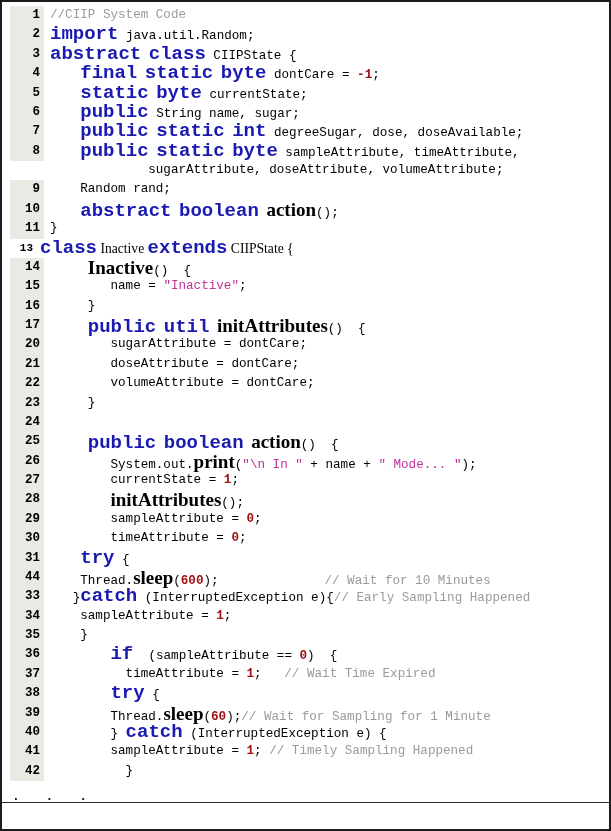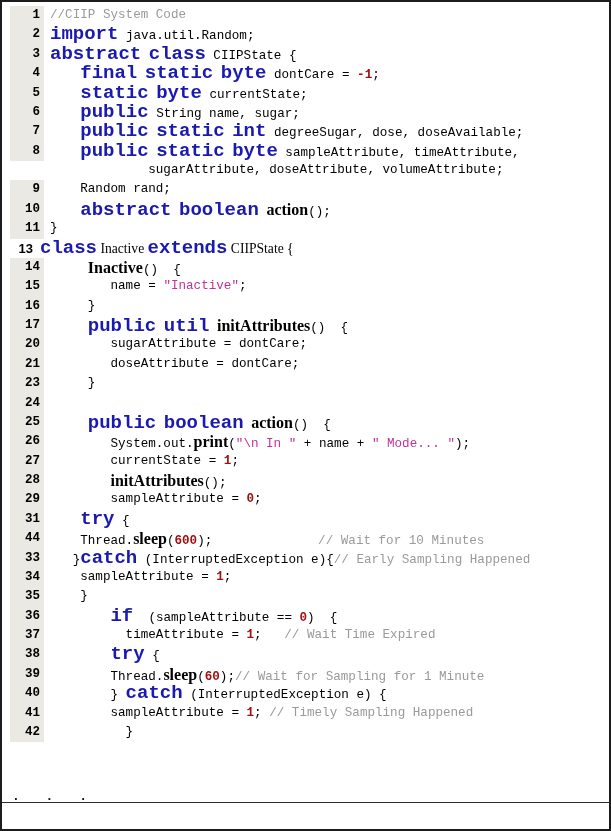--- a/index.html
+++ b/index.html
@@ -36,34 +36,34 @@
     color:#000000;
     font-family:"Liberation Mono","DejaVu Sans Mono",monospace;
     font-size:12.5px;
     font-weight:bold;
     letter-spacing:0px;
   }
   
   .row.cont .gutter{background:transparent;}
   
   .row.flush .gutter{background:transparent;margin-left:4px;flex:0 0 30px;padding-right:3px;
-      font-family:Liberation Sans, sans-serif;font-size:13px;}
+      font-family:Liberation Mono, monospace;font-size:11px;}
   .code{
     flex:1 1 auto;
     box-sizing:border-box;
     padding-left:6px;
     font-family:"Liberation Mono","DejaVu Sans Mono",monospace;
     font-size:12.6px;
     color:#000000;
     white-space:pre;
   }
   .row.flush .code{padding-left:4px;}
   
   .kw{color:#1a1ab0;font-weight:bold;font-family:Liberation Mono, monospace;font-size:19px;}
-  .id{color:#000000;font-weight:bold;font-family:"Liberation Serif","DejaVu Serif",serif;font-size:16px;}
+  .id{color:#000000;font-weight:bold;font-family:"Liberation Serif","DejaVu Serif",serif;font-size:19px;}
   .str{color:#c0329b;}
   .num{color:#a01010;font-weight:bold;}
   .cmt{color:#9a9a9a;}
   .pl{color:#000000;}
   .sf{font-family:"Liberation Serif","DejaVu Serif",serif;font-size:13.6px;}
   
   #tail{
     position:absolute;left:0;right:0;bottom:0;
     height:26px;
     border-top:1px solid #2b2b2b;
@@ -94,27 +94,29 @@
       <div class="row"><div class="gutter">9</div><div class="code"><span class="pl">    Random rand;</span></div></div>
       <div class="row"><div class="gutter">10</div><div class="code"><span class="pl">    </span><span class="kw">abstract</span><span class="pl"> </span><span class="kw">boolean</span><span class="pl"> </span><span class="id">action</span><span class="pl">();</span></div></div>
       <div class="row"><div class="gutter">11</div><div class="code"><span class="pl">}</span></div></div>
       <div class="row flush"><div class="gutter">13</div><div class="code"><span class="kw">class</span><span class="sf"> </span><span class="sf">Inactive</span><span class="sf"> </span><span class="kw">extends</span><span class="sf"> </span><span class="sf">CIIPState {</span></div></div>
       <div class="row"><div class="gutter">14</div><div class="code"><span class="pl">     </span><span class="id">Inactive</span><span class="pl">()  {</span></div></div>
       <div class="row"><div class="gutter">15</div><div class="code"><span class="pl">        name = </span><span class="str">"Inactive"</span><span class="pl">;</span></div></div>
       <div class="row"><div class="gutter">16</div><div class="code"><span class="pl">     }</span></div></div>
       <div class="row"><div class="gutter">17</div><div class="code"><span class="pl">     </span><span class="kw">public</span><span class="pl"> </span><span class="kw">util</span><span class="pl"> </span><span class="id">initAttributes</span><span class="pl">()  {</span></div></div>
       <div class="row"><div class="gutter">20</div><div class="code"><span class="pl">        sugarAttribute = dontCare;</span></div></div>
       <div class="row"><div class="gutter">21</div><div class="code"><span class="pl">        doseAttribute = dontCare;</span></div></div>
+      <div class="row"><div class="gutter">22</div><div class="code"><span class="pl">        volumeAttribute = dontCare;</span></div></div>
       <div class="row"><div class="gutter">23</div><div class="code"><span class="pl">     }</span></div></div>
       <div class="row"><div class="gutter">24</div><div class="code"><span class="pl"></span></div></div>
       <div class="row"><div class="gutter">25</div><div class="code"><span class="pl">     </span><span class="kw">public</span><span class="pl"> </span><span class="kw">boolean</span><span class="pl"> </span><span class="id">action</span><span class="pl">()  {</span></div></div>
       <div class="row"><div class="gutter">26</div><div class="code"><span class="pl">        System.out.</span><span class="id">print</span><span class="pl">(</span><span class="str">"\n In "</span><span class="pl"> + name + </span><span class="str">" Mode... "</span><span class="pl">);</span></div></div>
       <div class="row"><div class="gutter">27</div><div class="code"><span class="pl">        currentState = </span><span class="num">1</span><span class="pl">;</span></div></div>
       <div class="row"><div class="gutter">28</div><div class="code"><span class="pl">        </span><span class="id">initAttributes</span><span class="pl">();</span></div></div>
       <div class="row"><div class="gutter">29</div><div class="code"><span class="pl">        sampleAttribute = </span><span class="num">0</span><span class="pl">;</span></div></div>
+      <div class="row"><div class="gutter">30</div><div class="code"><span class="pl">        timeAttribute = </span><span class="num">0</span><span class="pl">;</span></div></div>
       <div class="row"><div class="gutter">31</div><div class="code"><span class="pl">    </span><span class="kw">try</span><span class="pl"> {</span></div></div>
       <div class="row"><div class="gutter">44</div><div class="code"><span class="pl">    Thread.</span><span class="id">sleep</span><span class="pl">(</span><span class="num">600</span><span class="pl">);              </span><span class="cmt">// Wait for 10 Minutes</span></div></div>
       <div class="row"><div class="gutter">33</div><div class="code"><span class="pl">   }</span><span class="kw">catch</span><span class="pl"> (InterruptedException e){</span><span class="cmt">// Early Sampling Happened</span></div></div>
       <div class="row"><div class="gutter">34</div><div class="code"><span class="pl">    sampleAttribute = </span><span class="num">1</span><span class="pl">;</span></div></div>
       <div class="row"><div class="gutter">35</div><div class="code"><span class="pl">    }</span></div></div>
       <div class="row"><div class="gutter">36</div><div class="code"><span class="pl">        </span><span class="kw">if</span><span class="pl">  (sampleAttribute == </span><span class="num">0</span><span class="pl">)  {</span></div></div>
       <div class="row"><div class="gutter">37</div><div class="code"><span class="pl">          timeAttribute = </span><span class="num">1</span><span class="pl">;   </span><span class="cmt">// Wait Time Expired</span></div></div>
       <div class="row"><div class="gutter">38</div><div class="code"><span class="pl">        </span><span class="kw">try</span><span class="pl"> {</span></div></div>
       <div class="row"><div class="gutter">39</div><div class="code"><span class="pl">        Thread.</span><span class="id">sleep</span><span class="pl">(</span><span class="num">60</span><span class="pl">);</span><span class="cmt">// Wait for Sampling for 1 Minute</span></div></div>
       <div class="row"><div class="gutter">40</div><div class="code"><span class="pl">        } </span><span class="kw">catch</span><span class="pl"> (InterruptedException e) {</span></div></div>

